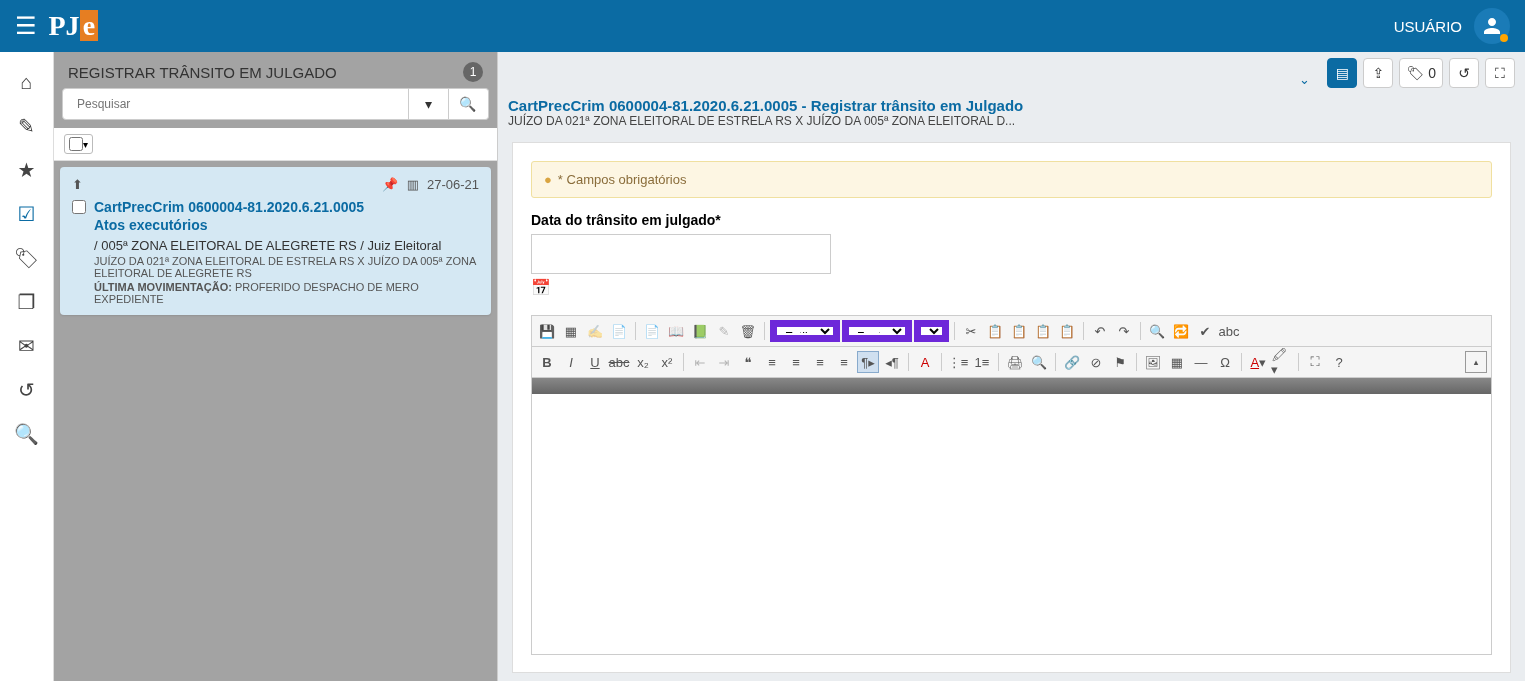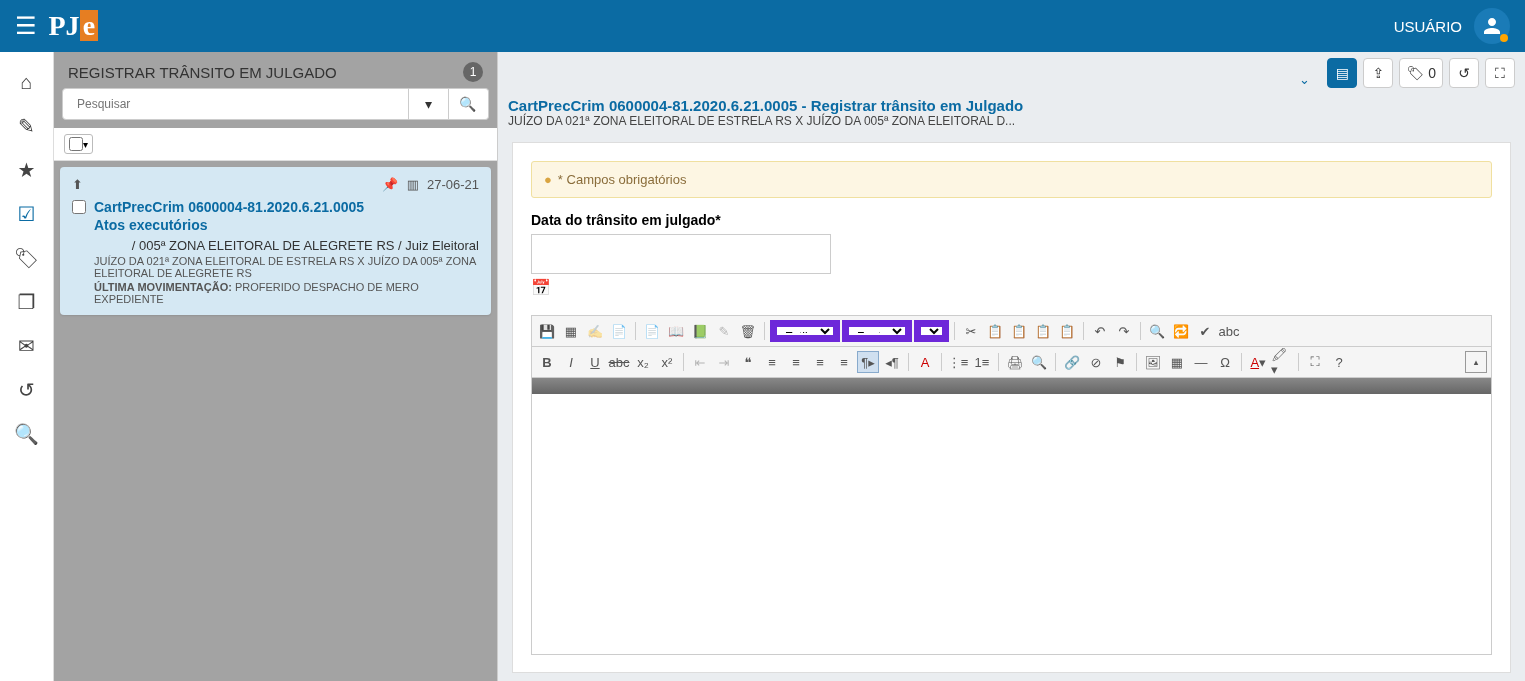--- a/index.html
+++ b/index.html
@@ -40,21 +40,21 @@
 
 .filter-row { padding: 6px 10px; border-bottom: 1px solid #ddd; background: white;}
 .filter-checkbox { display: inline-flex; align-items: center; border: 1px solid #bbb; padding: 2px 4px; border-radius: 3px;}
 
 .card { margin: 6px; background: #d5e8f3; border-radius: 4px; padding: 10px 12px; box-shadow: 0 1px 2px rgba(0,0,0,0.1); }
 .card-top { display: flex; align-items: center; justify-content: space-between; margin-bottom: 6px; color: #555; }
 .card-top-left, .card-top-right { display: flex; gap: 8px; align-items: center;}
 .card-date { font-size: 13px; }
 .card-body { display: flex; gap: 8px; }
 .card-title { color: #0b6ba3; font-weight: bold; font-size: 14px; line-height: 1.3;}
-.card-sub { font-size: 13px; color: #333; margin-top: 4px; text-align: right;}
+.card-sub { font-size: 13px; color: #333; margin-top: 4px;}
 .card-meta { font-size: 11px; color: #555; margin-top: 2px;}
 .card-meta b { font-weight: bold;}
 
 
 .content { flex: 1; background: #eaedf0; display: flex; flex-direction: column; overflow:hidden;}
 .content-header { display: flex; padding: 6px 10px; align-items: flex-start; gap: 10px;}
 .ch-left { flex: 1; margin-top: 39px; }
 .ch-title { color: #0b6ba3; font-weight: bold; font-size: 15px; }
 .ch-sub { font-size: 12px; color: #444; }
 .ch-chevron { width: 26px; text-align: center; color: #0b6ba3; cursor: pointer; padding-top: 14px; }

